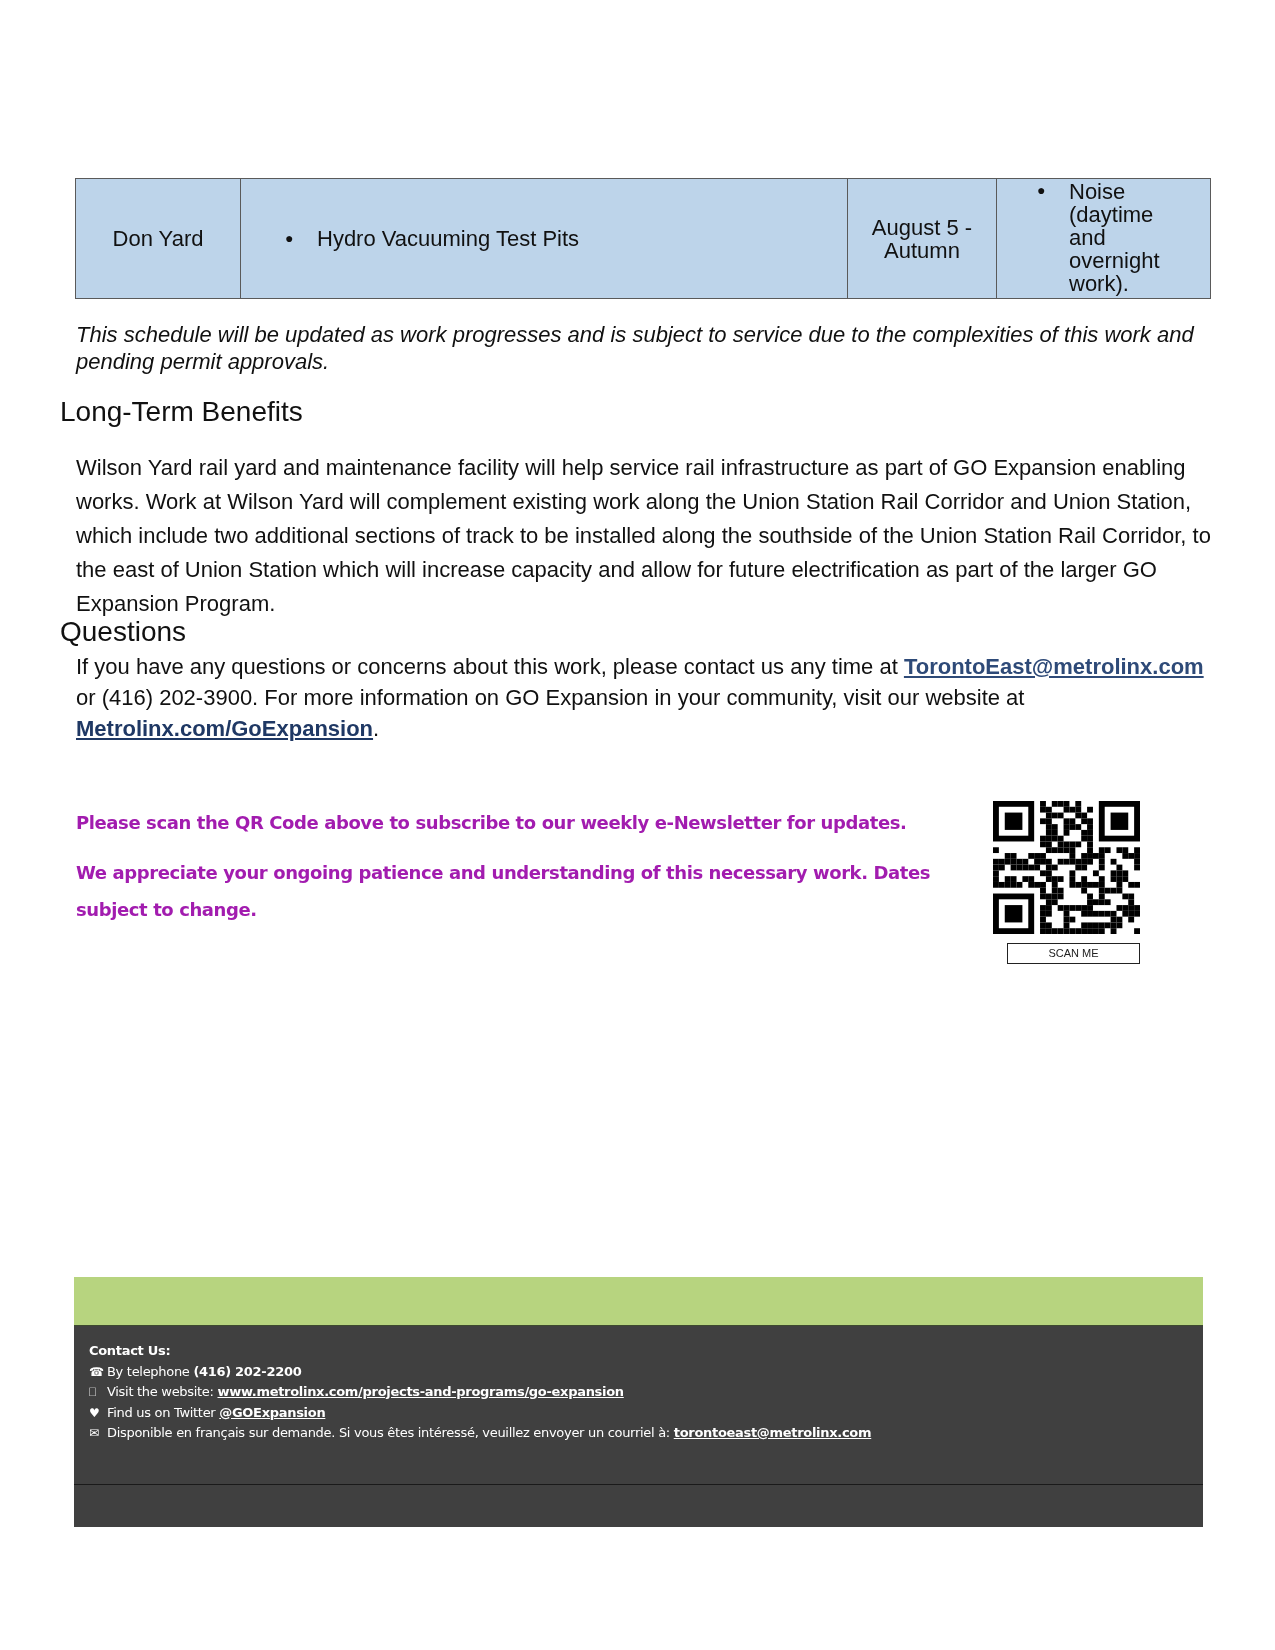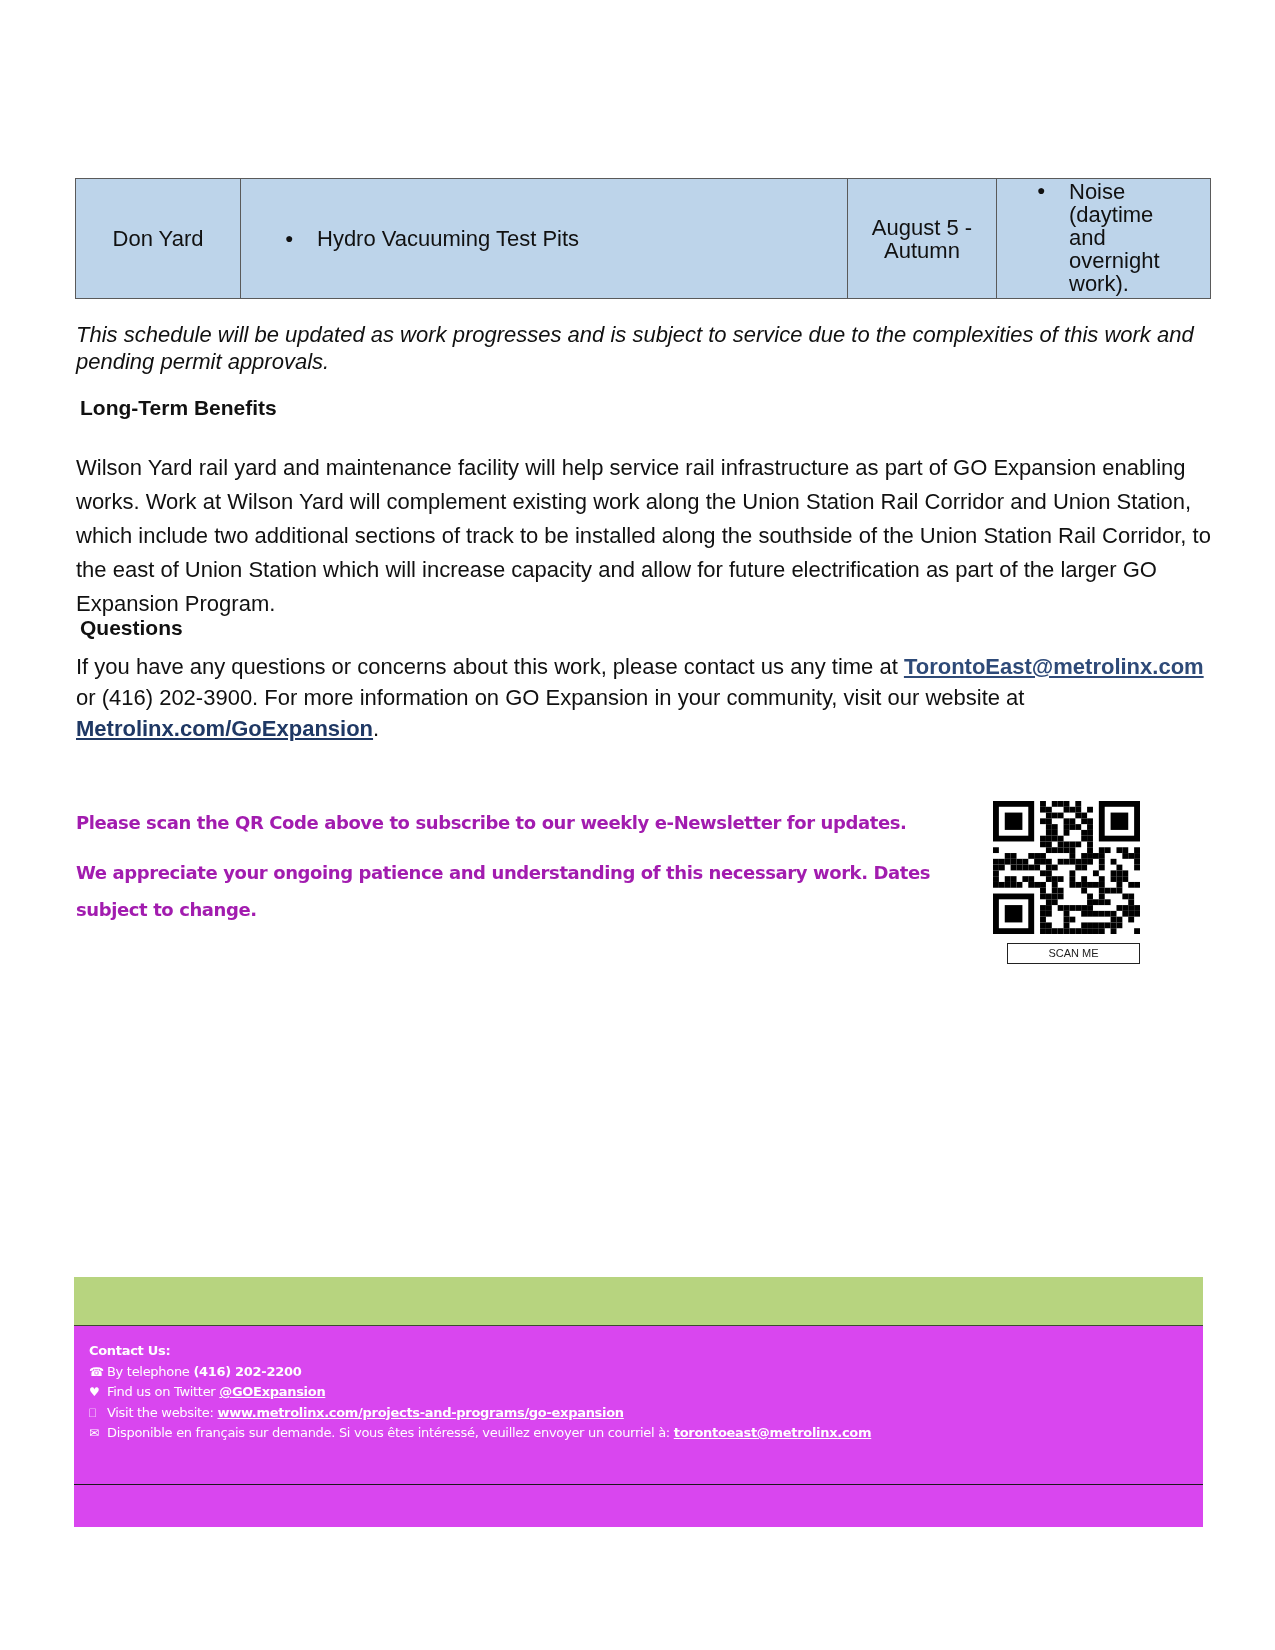--- a/index.html
+++ b/index.html
@@ -11,37 +11,37 @@
   .c-loc { width: 164px; text-align: center; }
   .c-act { width: 606px; }
   .c-date { width: 148px; text-align: center; }
   .c-imp { width: 213px; vertical-align: top !important; }
   .bullet-row { display: flex; align-items: flex-start; }
   .act .bullet { width: 32px; margin-left: 44px; font-size: 14px; line-height: 23px; }
   .imp .bullet { width: 32px; margin-left: 40px; font-size: 14px; line-height: 23px; }
   .imp .txt { width: 110px; white-space: normal; line-height: 23px; padding-top: 1px; }
 
   .note { position: absolute; left: 76px; top: 321px; width: 1140px; font-size: 22px; line-height: 27px; font-style: italic; }
-  .h2 { position: absolute; left: 80px; font-size: 21px; font-weight: bold; }
+  .h2 { position: absolute; left: 60px; font-size: 28px; font-weight: normal; }
   .h-ltb { top: 396px; }
   .h-q { top: 616px; }
   .para { position: absolute; left: 76px; top: 451px; width: 1140px; font-size: 22px; line-height: 34px; }
   .q-para { position: absolute; left: 76px; top: 651px; width: 1140px; font-size: 22px; line-height: 31px; }
   .link1 { color: #2e4a78; font-weight: bold; text-decoration: underline; }
   .link2 { color: #1f3864; font-weight: bold; text-decoration: underline; }
 
   .cal { position: absolute; left: 76px; font-family: "DejaVu Sans", sans-serif; font-weight: bold; font-size: 18px; color: #a21caf; letter-spacing: -0.4px; }
   .cal-1 { top: 812px; }
   .cal-2 { top: 854px; width: 880px; line-height: 37px; }
 
   .qr { position: absolute; left: 993px; top: 801px; width: 147px; height: 133px; }
   .scan { position: absolute; left: 1007px; top: 943px; width: 131px; height: 19px; border: 1.5px solid #222; font-size: 11px; text-align: center; line-height: 19px; color: #222; }
 
   .footer-green { position: absolute; left: 74px; top: 1277px; width: 1129px; height: 48px; background: #b7d47f; }
-  .footer-black { position: absolute; left: 74px; top: 1325px; width: 1129px; height: 202px; background: #d946ef; border-top: 1.5px solid #3d4a2f; box-sizing: border-box; padding-left: 27px; }
+  .footer-black { position: absolute; left: 74px; top: 1325px; width: 1129px; height: 202px; background: #404040; border-top: 1.5px solid #3d4a2f; box-sizing: border-box; padding-left: 27px; }
   .footer-black .inner { position: absolute; left: 15px; top: 15px; color: #fff; font-family: "DejaVu Sans", sans-serif; font-size: 13px; line-height: 20.5px; }
   .footer-black .divider { position: absolute; left: 0; right: 0; top: 158px; height: 1px; background: #1a1a1a; }
   .f-line { white-space: nowrap; letter-spacing: -0.3px; }
   .f-bold { font-weight: bold; }
   .f-link { font-weight: bold; text-decoration: underline; }
   .ico { display: inline-block; width: 18px; font-size: 12px; }
 </style>
 </head>
 <body>
 
@@ -316,23 +316,23 @@
 <div class="scan">SCAN ME</div>
 
 <div class="footer-green"></div>
 <div class="footer-black">
   <div class="inner">
     <div class="f-line f-bold">Contact Us:</div>
     <div class="f-line">
       <span class="ico">☎</span><span>By telephone </span><span class="f-bold">(416) 202-2200</span>
     </div>
     <div class="f-line">
-      <span class="ico">♥</span><span>Find us on Twitter </span><a class="f-link">@GOExpansion</a>
+      <span class="ico">⎕</span><span>Visit the website: </span><a class="f-link">www.metrolinx.com/projects-and-programs/go-expansion</a>
     </div>
     <div class="f-line">
-      <span class="ico">⎕</span><span>Visit the website: </span><a class="f-link">www.metrolinx.com/projects-and-programs/go-expansion</a>
+      <span class="ico">♥</span><span>Find us on Twitter </span><a class="f-link">@GOExpansion</a>
     </div>
     <div class="f-line">
       <span class="ico">✉</span><span>Disponible en français sur demande. Si vous êtes intéressé, veuillez envoyer un courriel à: </span><a class="f-link">torontoeast@metrolinx.com</a>
     </div>
   </div>
   <div class="divider"></div>
 </div>
 
 </body></html>

